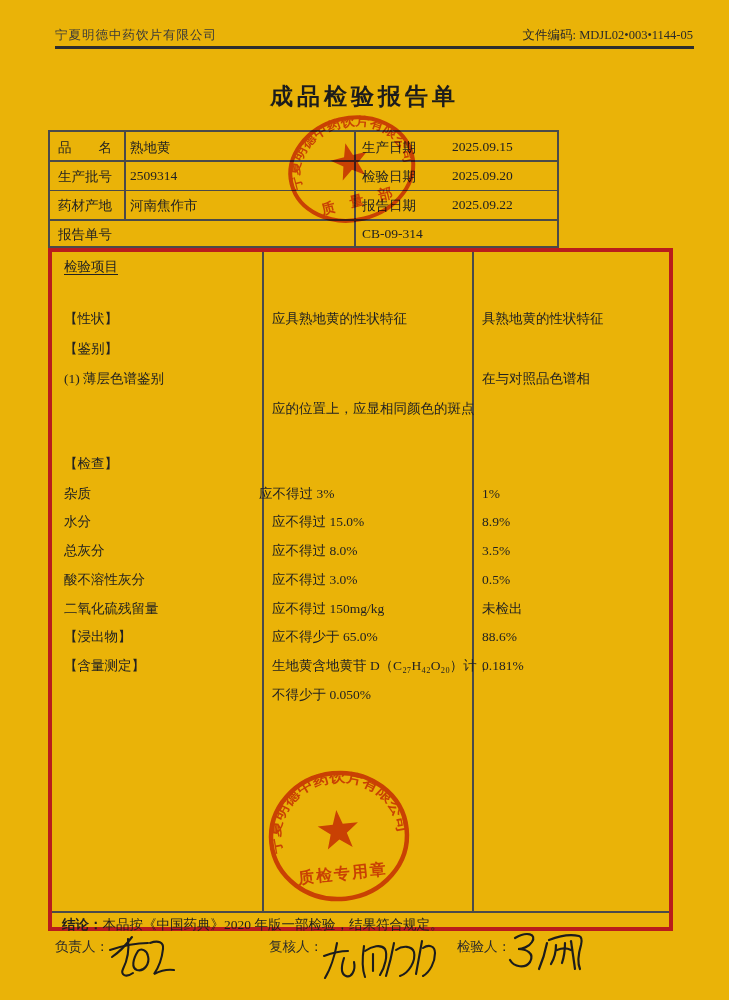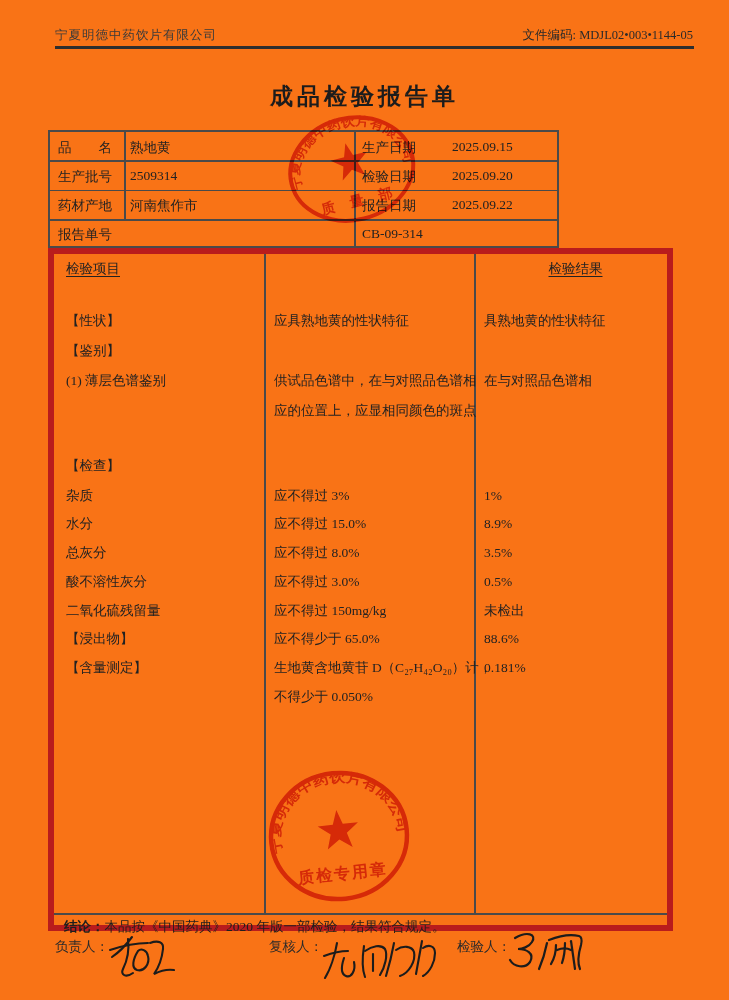--- a/index.html
+++ b/index.html
@@ -1,37 +1,37 @@
 <!DOCTYPE html>
 <html><head>
 <meta charset="utf-8">
 <style>
   * { margin:0; padding:0; box-sizing:border-box; }
   html,body { background:#ffffff; }
   body { font-family:"Liberation Serif","DejaVu Serif",serif; color:#2a2a2a; }
-  .page { position:relative; width:729px; height:1000px; background:#f97316; overflow:hidden; }
+  .page { position:relative; width:729px; height:1000px; background:#eab308; overflow:hidden; }
 
   
   .hdr-company { position:absolute; left:55px; top:27px; font-size:12.5px; color:#3a3a3a; letter-spacing:1px; }
   .hdr-code    { position:absolute; right:36px; top:27px; font-size:12.5px; color:#2a2a2a; }
   .hdr-rule    { position:absolute; left:55px; top:46px; width:639px; height:2.5px; background:#2e2e2e; }
 
   .doc-title { position:absolute; left:0; top:81px; width:729px; text-align:center;
                font-size:23px; font-weight:bold; letter-spacing:4px; color:#1c1c1c; }
 
   
   .info-table { position:absolute; left:48px; top:130px; width:511px; height:118px;
                 border:2px solid #4a4a4a; }
   .info-table .hline { position:absolute; left:0; width:100%; height:1.5px; background:#4a4a4a; }
   .info-table .vline { position:absolute; top:0; width:1.5px; background:#4a4a4a; }
   .cell-text { position:absolute; font-size:13.5px; color:#222; white-space:nowrap; }
 
   
   .insp-table { position:absolute; left:48px; top:248px; width:625px; height:683px;
-                border:6px solid #b91c1c; }
+                border:4px solid #b91c1c; }
   .insp-table .vline { position:absolute; top:0; width:1.5px; height:659px; background:#4a4a4a; }
   .insp-table .concl-line { position:absolute; left:0; top:659px; width:100%; height:1.5px; background:#4a4a4a; }
   .col-header { position:absolute; font-size:13.5px; color:#222; text-decoration:underline;
                 text-underline-offset:3px; white-space:nowrap; }
   .insp-line { position:absolute; font-size:13.5px; color:#222; white-space:nowrap; line-height:18px; }
 
   .concl-text { position:absolute; left:10px; top:662px; width:605px; font-size:13.5px;
                 line-height:21px; white-space:nowrap; color:#1e1e1e; }
   .concl-text b { font-weight:bold; }
 
@@ -80,37 +80,35 @@
     <span class="cell-text" style="left:8px;   top:94px;">报告单号</span>
     <span class="cell-text" style="left:312px; top:94px;">CB-09-314</span>
   </div>
 
   <div class="insp-table">
     <div class="vline" style="left:210px;"></div>
     <div class="vline" style="left:420px;"></div>
     <div class="concl-line"></div>
 
     <span class="col-header" style="left:12px; top:6px;">检验项目</span>
-    <div class="col-header" style="left:420px; top:6px; width:203px; text-align:center;">检验结果</div>
 
     <span class="insp-line" style="left:12px;  top:58px;">【性状】</span>
     <span class="insp-line" style="left:220px; top:58px;">应具熟地黄的性状特征</span>
     <span class="insp-line" style="left:430px; top:58px;">具熟地黄的性状特征</span>
 
     <span class="insp-line" style="left:12px;  top:88px;">【鉴别】</span>
 
     <span class="insp-line" style="left:12px;  top:118px;">(1) 薄层色谱鉴别</span>
-    <span class="insp-line" style="left:220px; top:118px;">供试品色谱中，在与对照品色谱相</span>
     <span class="insp-line" style="left:220px; top:148px;">应的位置上，应显相同颜色的斑点</span>
     <span class="insp-line" style="left:430px; top:118px;">在与对照品色谱相</span>
 
     <span class="insp-line" style="left:12px;  top:203px;">【检查】</span>
 
     <span class="insp-line" style="left:12px;  top:233px;">杂质</span>
-    <span class="insp-line" style="left:220px; top:233px;">应不得过 3%</span>
+    <span class="insp-line" style="left:207px; top:233px;">应不得过 3%</span>
     <span class="insp-line" style="left:430px; top:233px;">1%</span>
 
     <span class="insp-line" style="left:12px;  top:261px;">水分</span>
     <span class="insp-line" style="left:220px; top:261px;">应不得过 15.0%</span>
     <span class="insp-line" style="left:430px; top:261px;">8.9%</span>
 
     <span class="insp-line" style="left:12px;  top:290px;">总灰分</span>
     <span class="insp-line" style="left:220px; top:290px;">应不得过 8.0%</span>
     <span class="insp-line" style="left:430px; top:290px;">3.5%</span>
 

